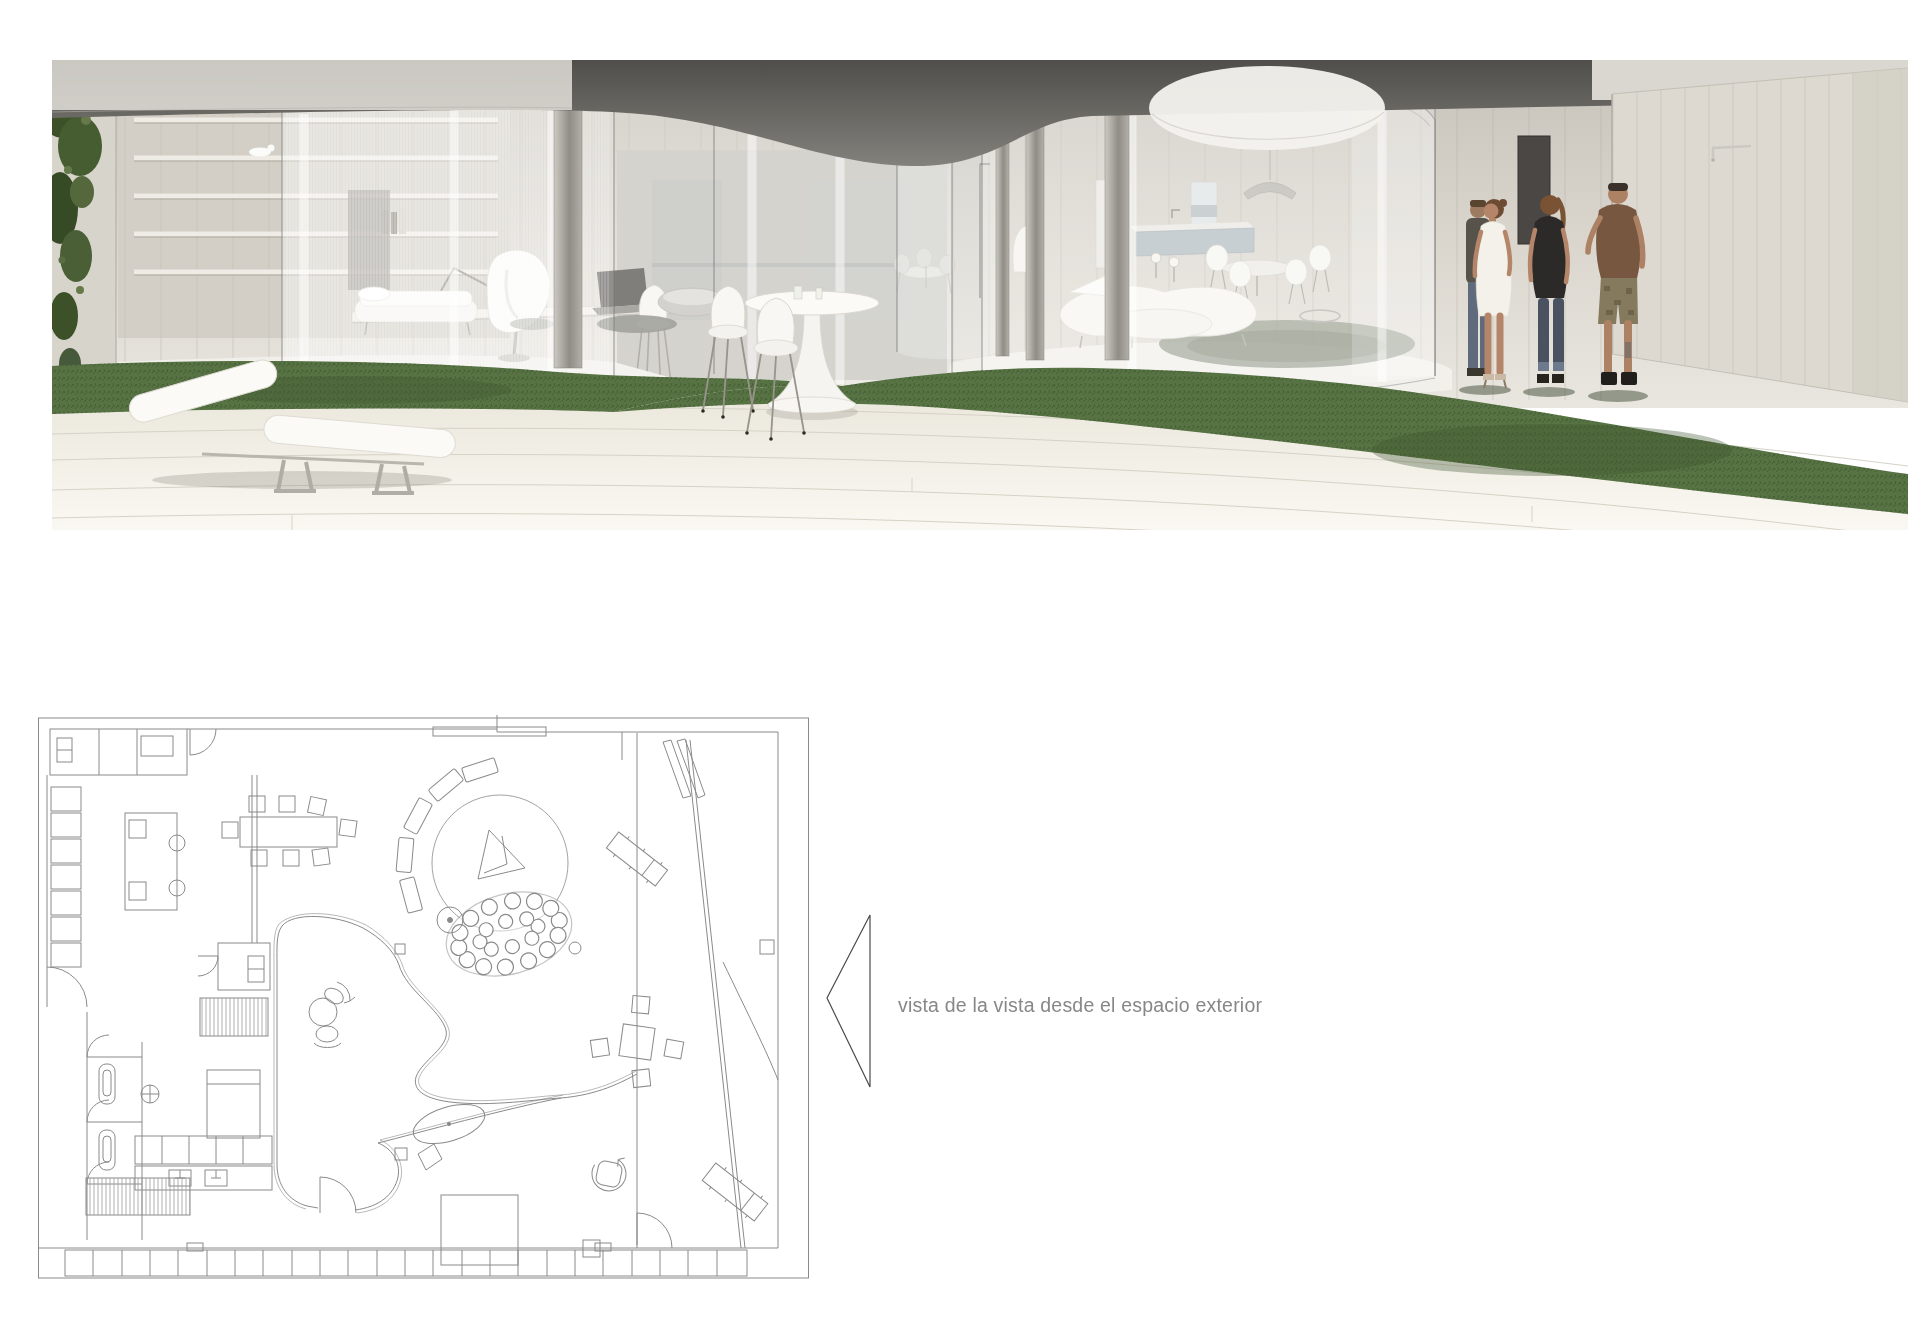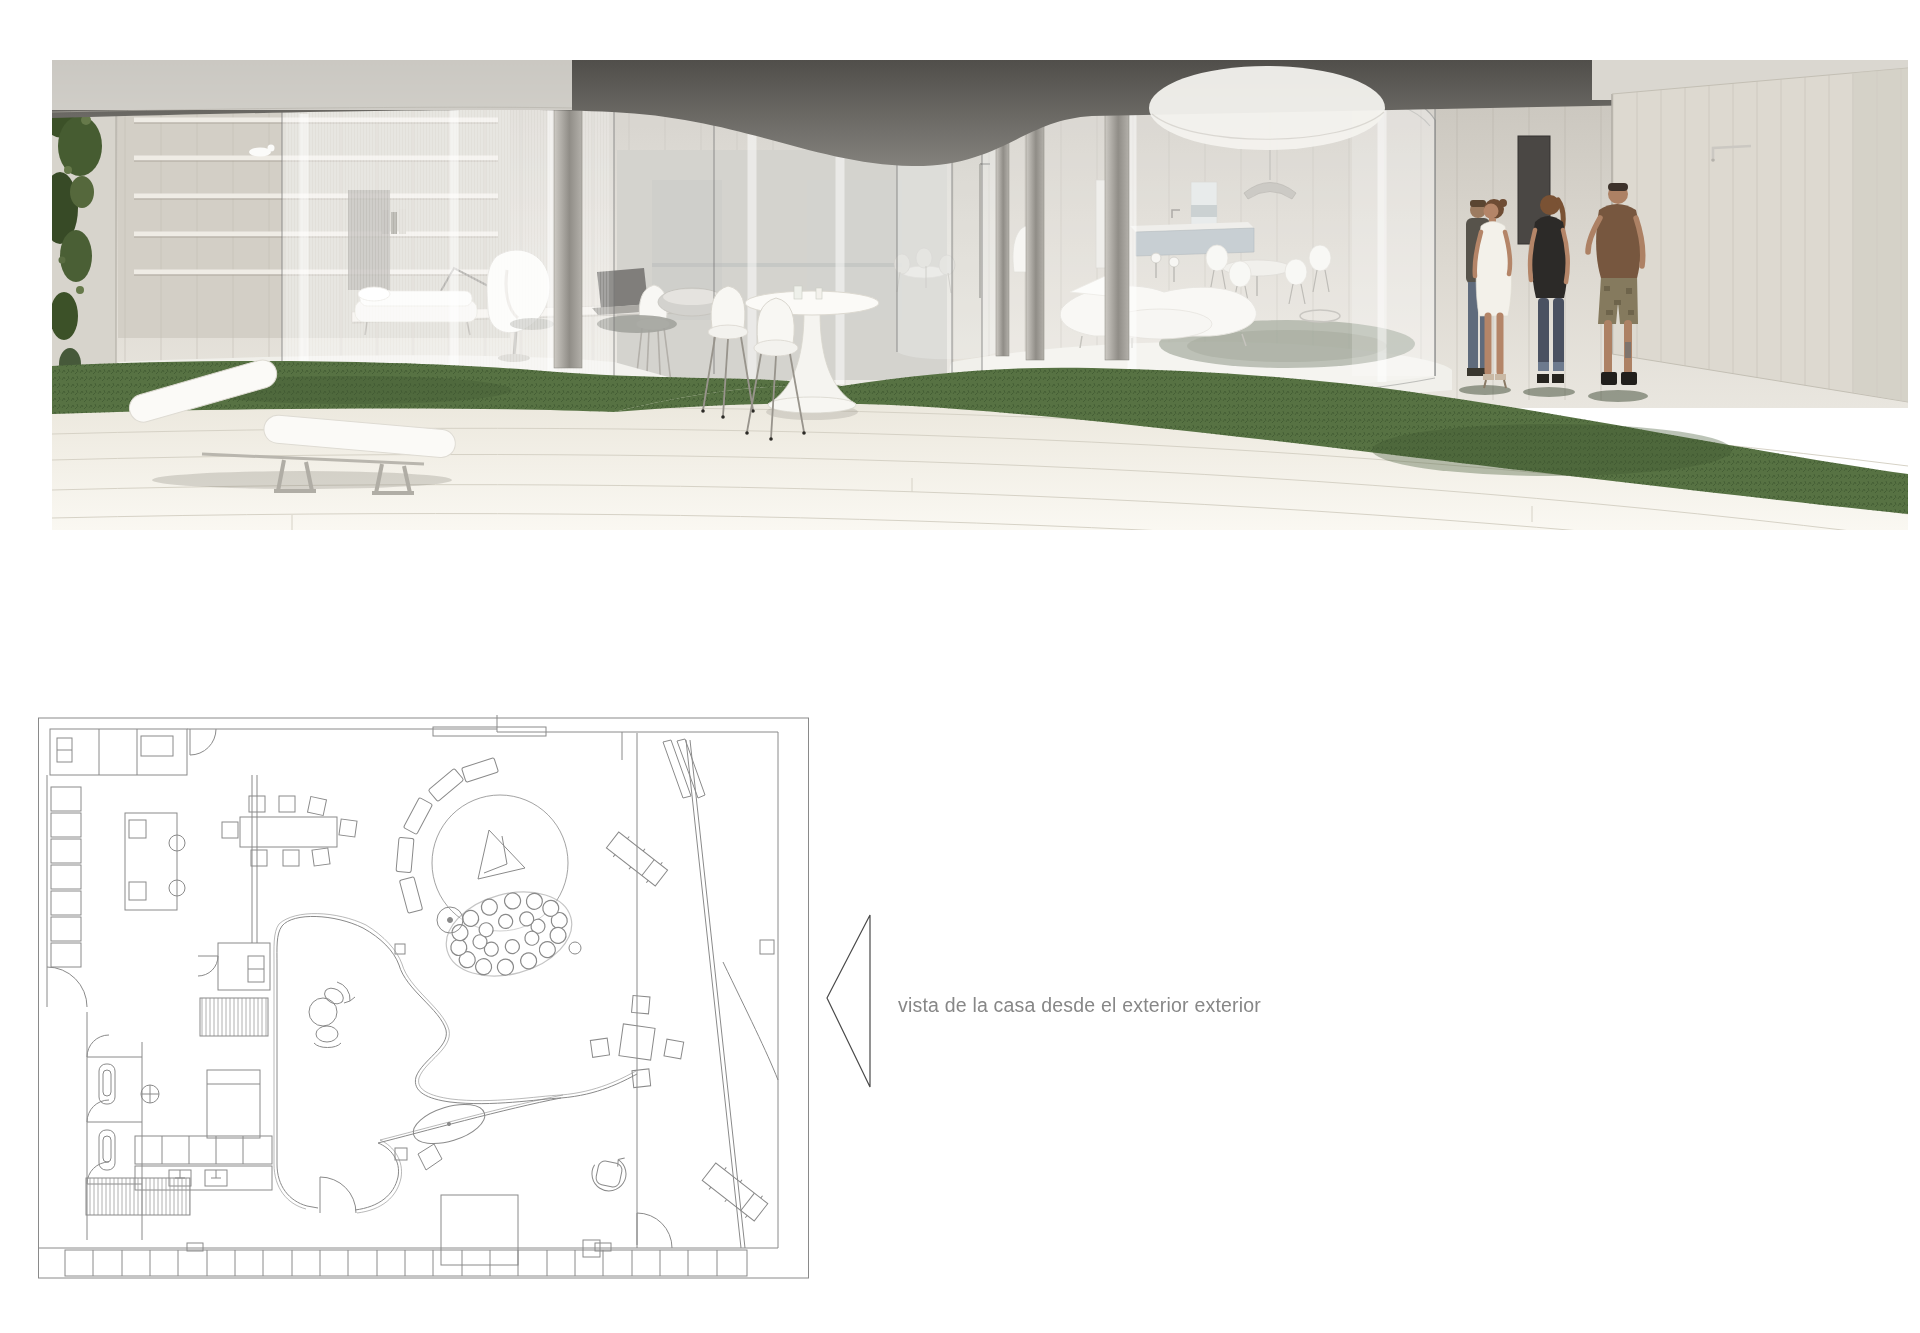--- a/index.html
+++ b/index.html
@@ -634,15 +634,15 @@
     </g>
   </svg>
   </div>
 
   <div class="view-marker">
     <svg viewBox="0 0 60 190">
       <polygon points="9,92 52,9 52,181" fill="#ffffff" stroke="#4a4a4a" stroke-width="1.2"></polygon>
     </svg>
   </div>
 
-  <div class="caption">vista de la casa desde el exterior exterior</div>
+  <div class="caption">vista de la vista desde el espacio exterior</div>
 
 </div>
 
 </body></html>

